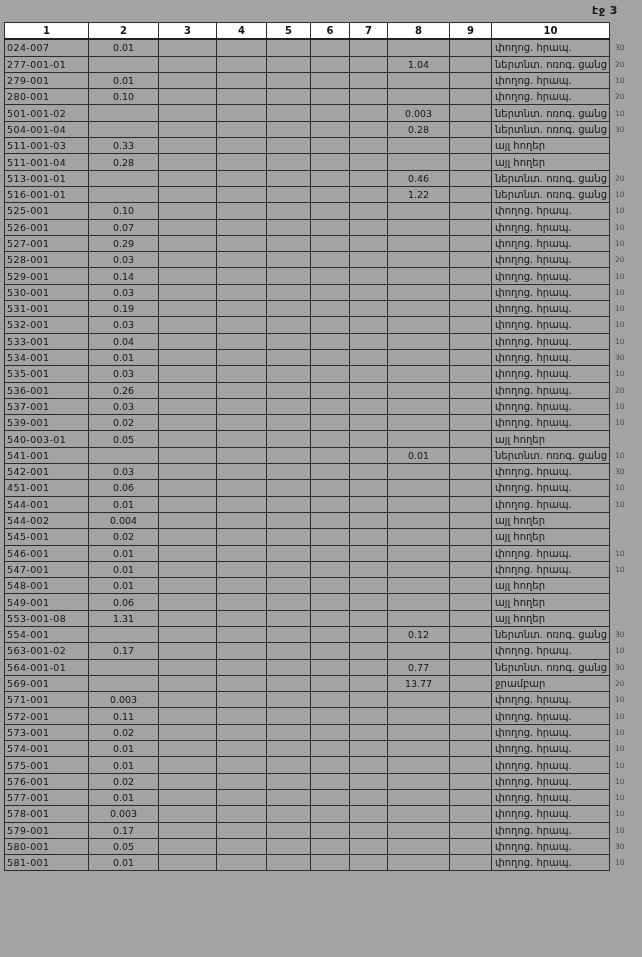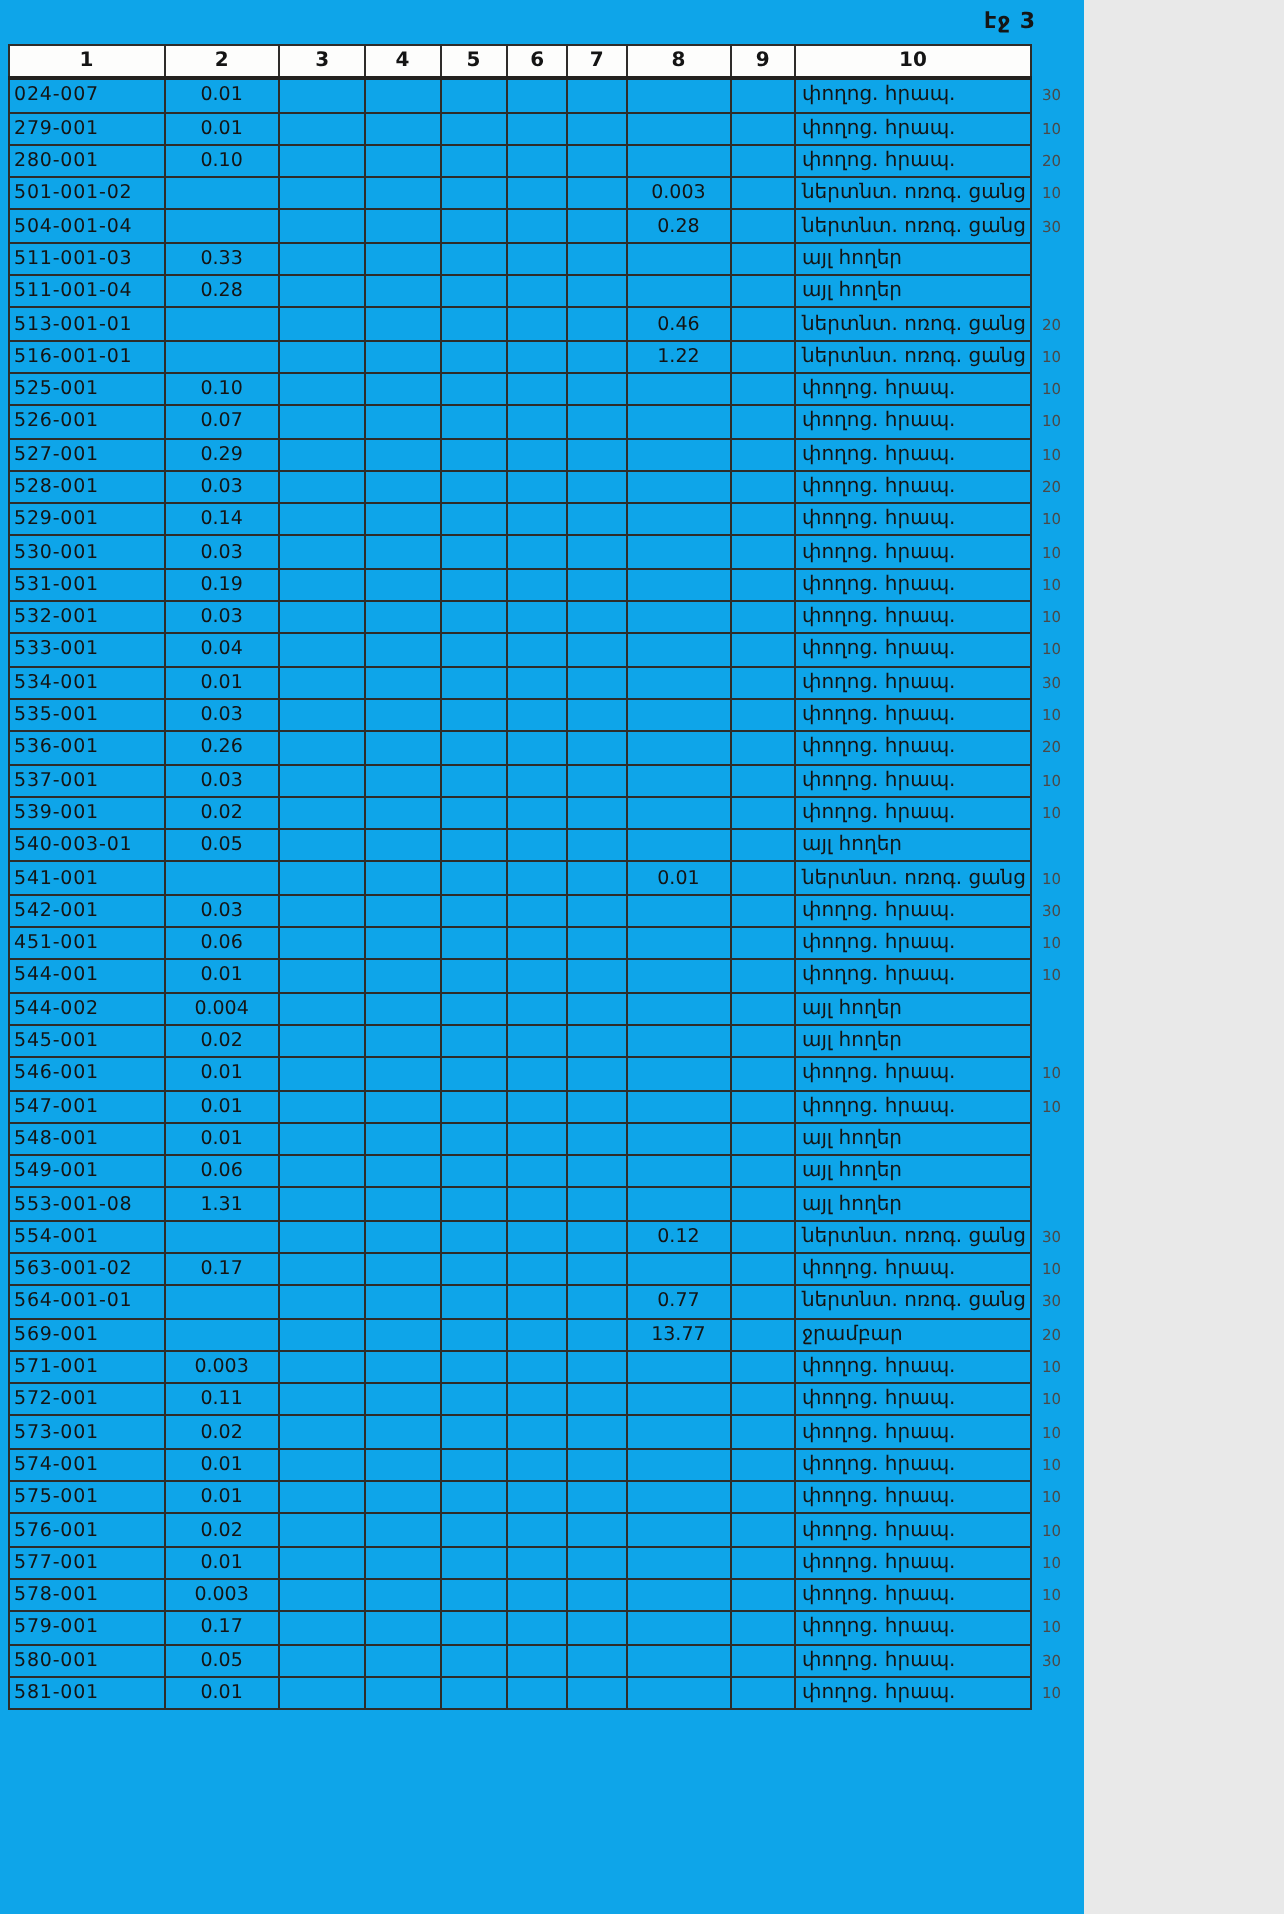--- a/index.html
+++ b/index.html
@@ -3,23 +3,23 @@
 <meta charset="utf-8">
 <style>
   html, body {
     margin: 0;
     padding: 0;
     background: #e9e9e9;
     font-family: "DejaVu Sans", sans-serif;
   }
   .page {
     position: relative;
-    width: 542px;
+    width: 642px;
     height: 957px;
-    background: #0ea5e9;
+    background: #a3a3a3;
     color: #151515;
     overflow: hidden;
   }
   .page-label {
     position: absolute;
     top: 4px;
     right: 24px;
     font-size: 11px;
     font-weight: bold;
     letter-spacing: 0.5px;
@@ -116,20 +116,33 @@
           <td></td>
           <td></td>
           <td></td>
           <td></td>
           <td class="num"></td>
           <td></td>
           <td class="label">փողոց. հրապ.</td>
           <td class="mark-cell">30</td>
         </tr>
         <tr>
+          <td class="code">277-001-01</td>
+          <td class="num"></td>
+          <td></td>
+          <td></td>
+          <td></td>
+          <td></td>
+          <td></td>
+          <td class="num">1.04</td>
+          <td></td>
+          <td class="label">ներտնտ. ոռոգ. ցանց</td>
+          <td class="mark-cell">20</td>
+        </tr>
+        <tr>
           <td class="code">279-001</td>
           <td class="num">0.01</td>
           <td></td>
           <td></td>
           <td></td>
           <td></td>
           <td></td>
           <td class="num"></td>
           <td></td>
           <td class="label">փողոց. հրապ.</td>

